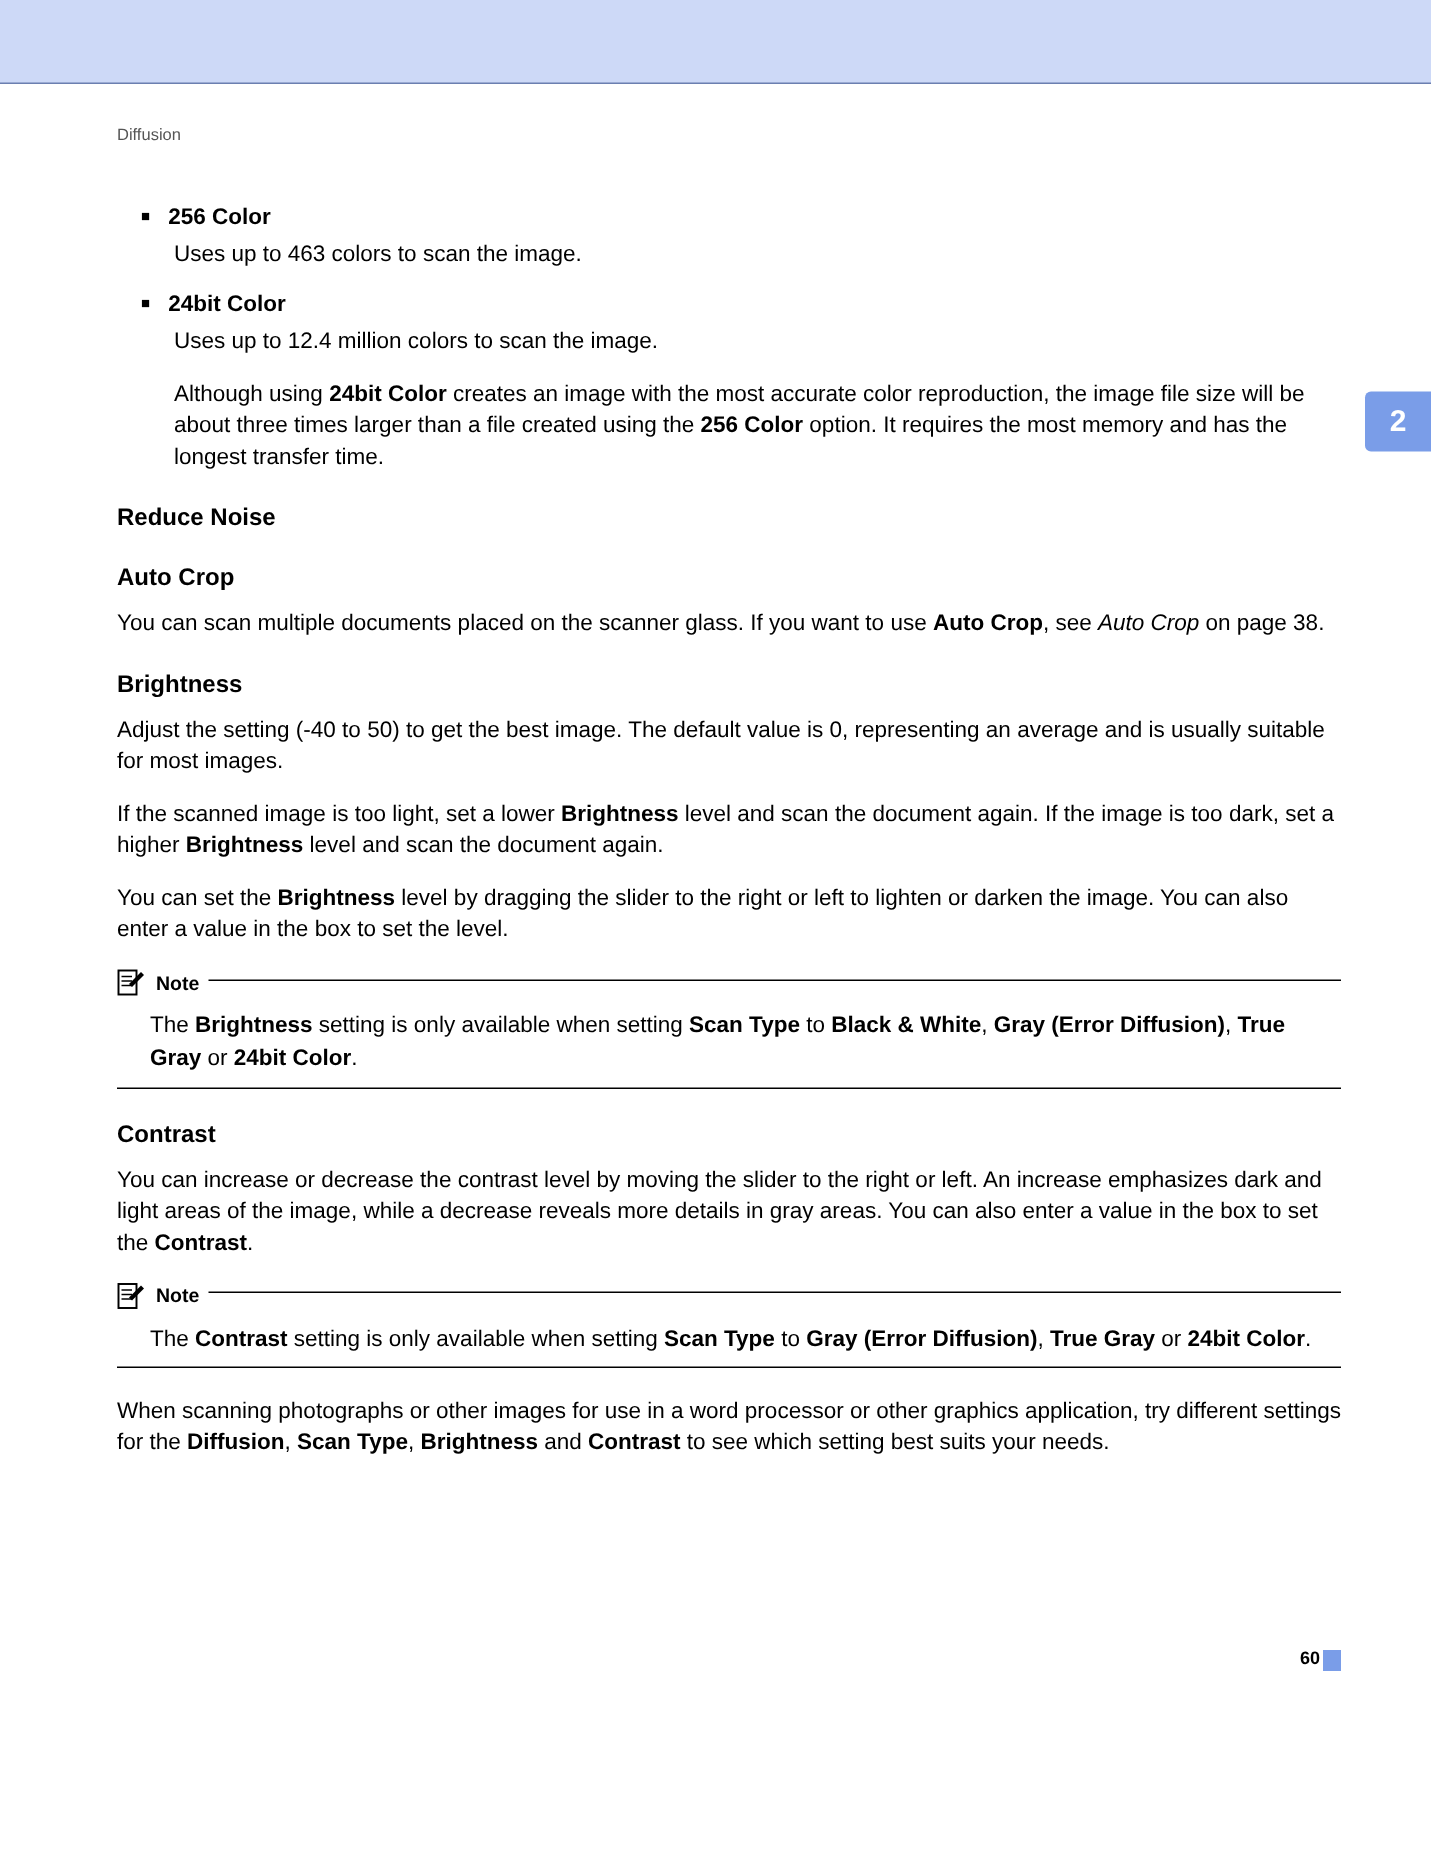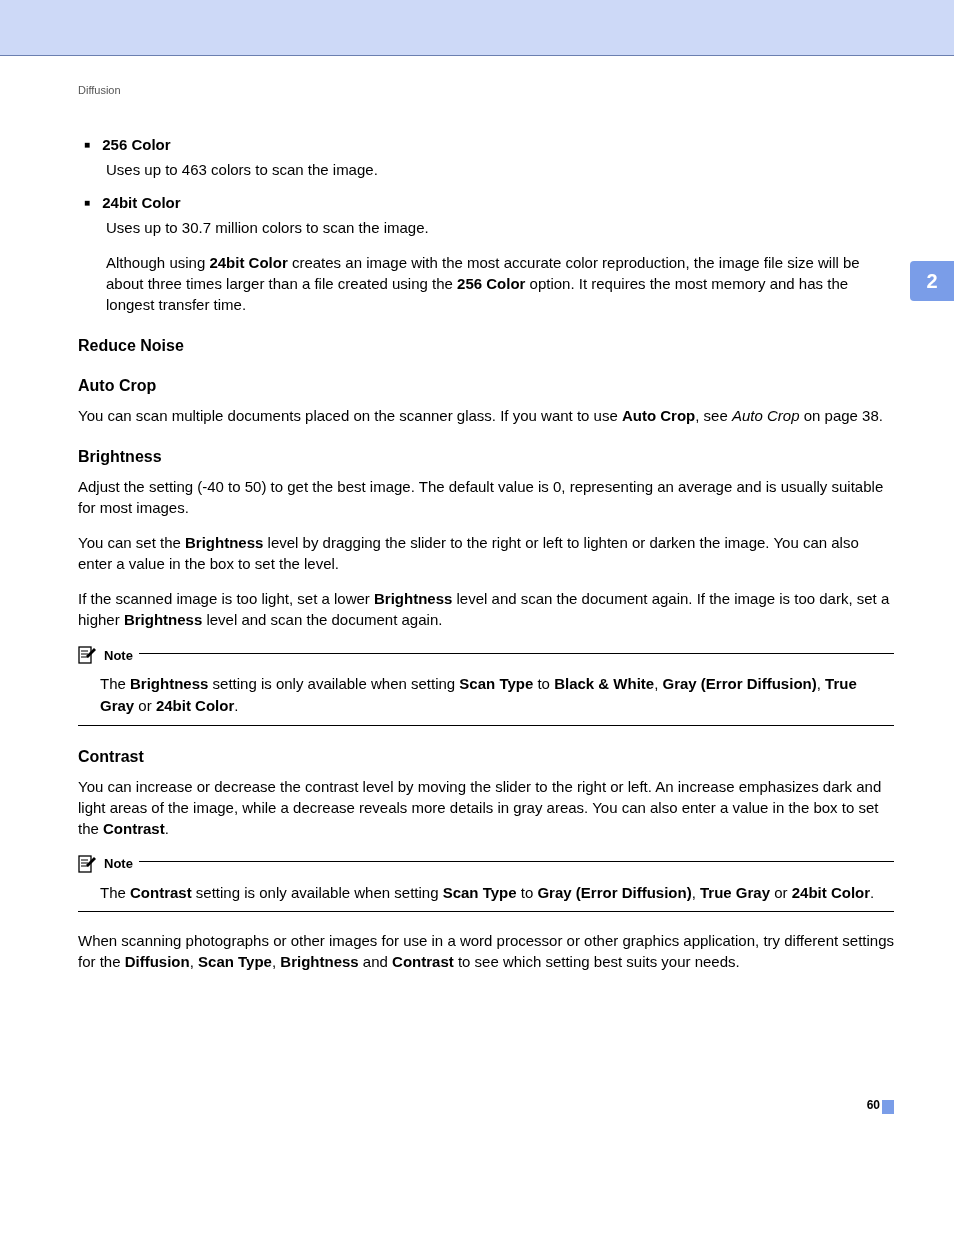--- a/index.html
+++ b/index.html
@@ -34,21 +34,21 @@
     background: #7a9de8;
     color: #fff;
     font-size: 20px;
     font-weight: bold;
     text-align: center;
     line-height: 40px;
     border-top-left-radius: 4px;
     border-bottom-left-radius: 4px;
   }
   .bullet-item {
-    margin-left: 6px;
+    margin-left: 16px;
     margin-bottom: 6px;
   }
   .bullet-sq {
     font-size: 10px;
     vertical-align: 2px;
     margin-right: 8px;
   }
   .bullet-title { font-weight: bold; }
   .bullet-body {
     margin-left: 22px;
@@ -124,34 +124,34 @@
 
   <div>
     <div class="bullet-item">
       <span class="bullet-sq">■</span>
       <span class="bullet-title">256 Color</span>
       <div class="bullet-body">Uses up to 463 colors to scan the image.</div>
     </div>
     <div class="bullet-item">
       <span class="bullet-sq">■</span>
       <span class="bullet-title">24bit Color</span>
-      <div class="bullet-body">Uses up to 30.7 million colors to scan the image.</div>
+      <div class="bullet-body">Uses up to 12.4 million colors to scan the image.</div>
       <div class="bullet-body">Although using <b>24bit Color</b> creates an image with the most accurate color reproduction, the image file size will be about three times larger than a file created using the <b>256 Color</b> option. It requires the most memory and has the longest transfer time.</div>
     </div>
   </div>
 
   <h3 class="sub">Reduce Noise</h3>
 
   <h3 class="sub">Auto Crop</h3>
   <p class="body">You can scan multiple documents placed on the scanner glass. If you want to use <b>Auto Crop</b>, see <i>Auto Crop</i> on page 38.</p>
 
   <h3 class="sub">Brightness</h3>
   <p class="body">Adjust the setting (-40 to 50) to get the best image. The default value is 0, representing an average and is usually suitable for most images.</p>
+  <p class="body">If the scanned image is too light, set a lower <b>Brightness</b> level and scan the document again. If the image is too dark, set a higher <b>Brightness</b> level and scan the document again.</p>
   <p class="body">You can set the <b>Brightness</b> level by dragging the slider to the right or left to lighten or darken the image. You can also enter a value in the box to set the level.</p>
-  <p class="body">If the scanned image is too light, set a lower <b>Brightness</b> level and scan the document again. If the image is too dark, set a higher <b>Brightness</b> level and scan the document again.</p>
 
   <div class="note-block">
     <div class="note-head">
       <span class="note-icon">
         <svg width="20" height="18" viewBox="0 0 20 18">
           <rect x="1" y="1" width="12" height="16" fill="none" stroke="#000" stroke-width="1.3"></rect>
           <line x1="3" y1="5" x2="10" y2="5" stroke="#000" stroke-width="1"></line>
           <line x1="3" y1="8" x2="10" y2="8" stroke="#000" stroke-width="1"></line>
           <line x1="3" y1="11" x2="10" y2="11" stroke="#000" stroke-width="1"></line>
           <path d="M16 2 L18 4 L10 12 L8 10 Z" fill="#000"></path>

